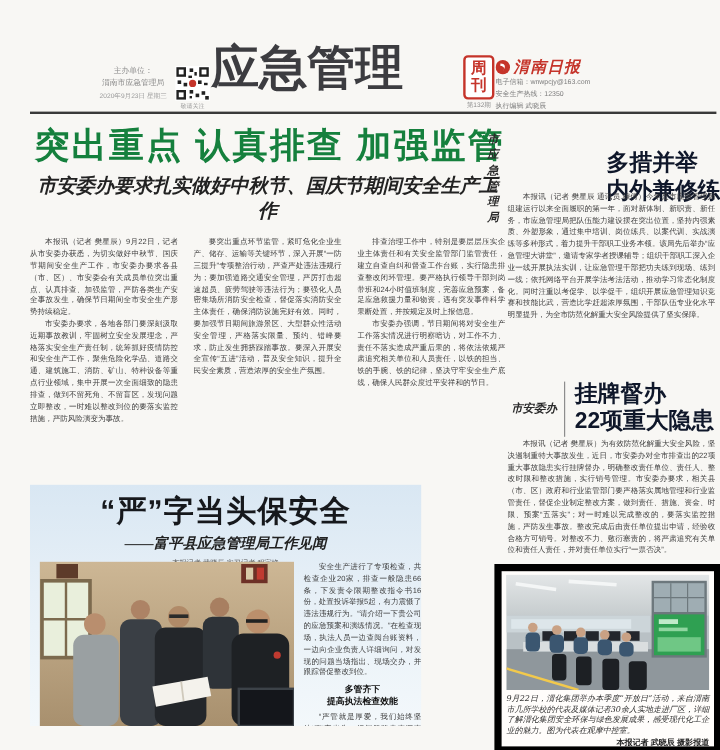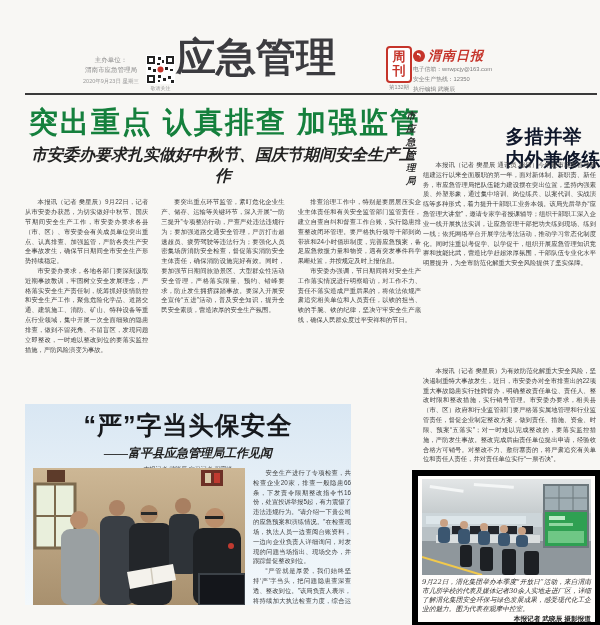--- a/index.html
+++ b/index.html
@@ -135,20 +135,28 @@
       <div class="rc-bar"></div>
       <div class="rc-headline">
         <div>多措并举</div>
         <div>内外兼修练本领</div>
       </div>
     </div>
     <div class="rc-body bodytext" style="top:50px;height:152px;">
       <p>本报讯（记者 樊星辰 通讯员 穆倩）今年是市应急管理局组建运行以来全面履职的第一年，面对新体制、新职责、新任务，市应急管理局把队伍能力建设摆在突出位置，坚持内强素质、外塑形象，通过集中培训、岗位练兵、以案代训、实战演练等多种形式，着力提升干部职工业务本领。该局先后举办“应急管理大讲堂”，邀请专家学者授课辅导；组织干部职工深入企业一线开展执法实训，让应急管理干部把功夫练到现场、练到一线；依托网络平台开展学法考法活动，推动学习常态化制度化。同时注重以考促学、以学促干，组织开展应急管理知识竞赛和技能比武，营造比学赶超浓厚氛围，干部队伍专业化水平明显提升，为全市防范化解重大安全风险提供了坚实保障。</p>
     </div>
 
+    <div class="rc-header" style="top:208px;">
+      <div class="rc-label kai">市安委办</div>
+      <div class="rc-bar"></div>
+      <div class="rc-headline">
+        <div>挂牌督办</div>
+        <div>22项重大隐患</div>
+      </div>
+    </div>
     <div class="rc-body bodytext" style="top:256px;height:99px;">
       <p>本报讯（记者 樊星辰）为有效防范化解重大安全风险，坚决遏制重特大事故发生，近日，市安委办对全市排查出的22项重大事故隐患实行挂牌督办，明确整改责任单位、责任人、整改时限和整改措施，实行销号管理。市安委办要求，相关县（市、区）政府和行业监管部门要严格落实属地管理和行业监管责任，督促企业制定整改方案，做到责任、措施、资金、时限、预案“五落实”；对一时难以完成整改的，要落实监控措施，严防发生事故。整改完成后由责任单位提出申请，经验收合格方可销号。对整改不力、敷衍塞责的，将严肃追究有关单位和责任人责任，并对责任单位实行“一票否决”。</p>
     </div>
   </div>
 
   <div id="redbox" class="abs">
     <svg width="169" height="96" viewBox="0 0 169 96">
       <defs>
         <linearGradient id="ceil" x1="0" y1="0" x2="0" y2="1">
           <stop offset="0" stop-color="#e3e6e7"></stop>
@@ -243,17 +251,21 @@
       <circle cx="198" cy="78" r="3" fill="#c03a30"></circle>
 
       <polygon points="94,104 140,96 143,112 97,121" fill="#f4f2ec"></polygon>
       <line x1="118" y1="100" x2="120" y2="116" stroke="#cfc9bb" stroke-width="1.5"></line>
 
       <rect x="166" y="106" width="46" height="31" fill="#14161b" stroke="#3c4248" stroke-width="2"></rect>
     </svg>
 
     <div class="ft-col bodytext">
       <p>安全生产进行了专项检查，共检查企业20家，排查一般隐患66条，下发责令限期整改指令书16份，处置投诉举报5起，有力震慑了违法违规行为。“请介绍一下贵公司的应急预案和演练情况。”在检查现场，执法人员一边查阅台账资料，一边向企业负责人详细询问，对发现的问题当场指出、现场交办，并跟踪督促整改到位。</p>
+      <div class="ft-subhead">
+        <div>多管齐下</div>
+        <div>提高执法检查效能</div>
+      </div>
       <p>“严管就是厚爱，我们始终坚持‘严’字当头，把问题隐患查深查透、整改到位。”该局负责人表示，将持续加大执法检查力度，综合运用约谈警示、联合惩戒等手段，倒逼企业落实安全生产主体责任，以高水平安全护航高质量发展。</p>
     </div>
   </div>
 
 </div>
 
 </body></html>

